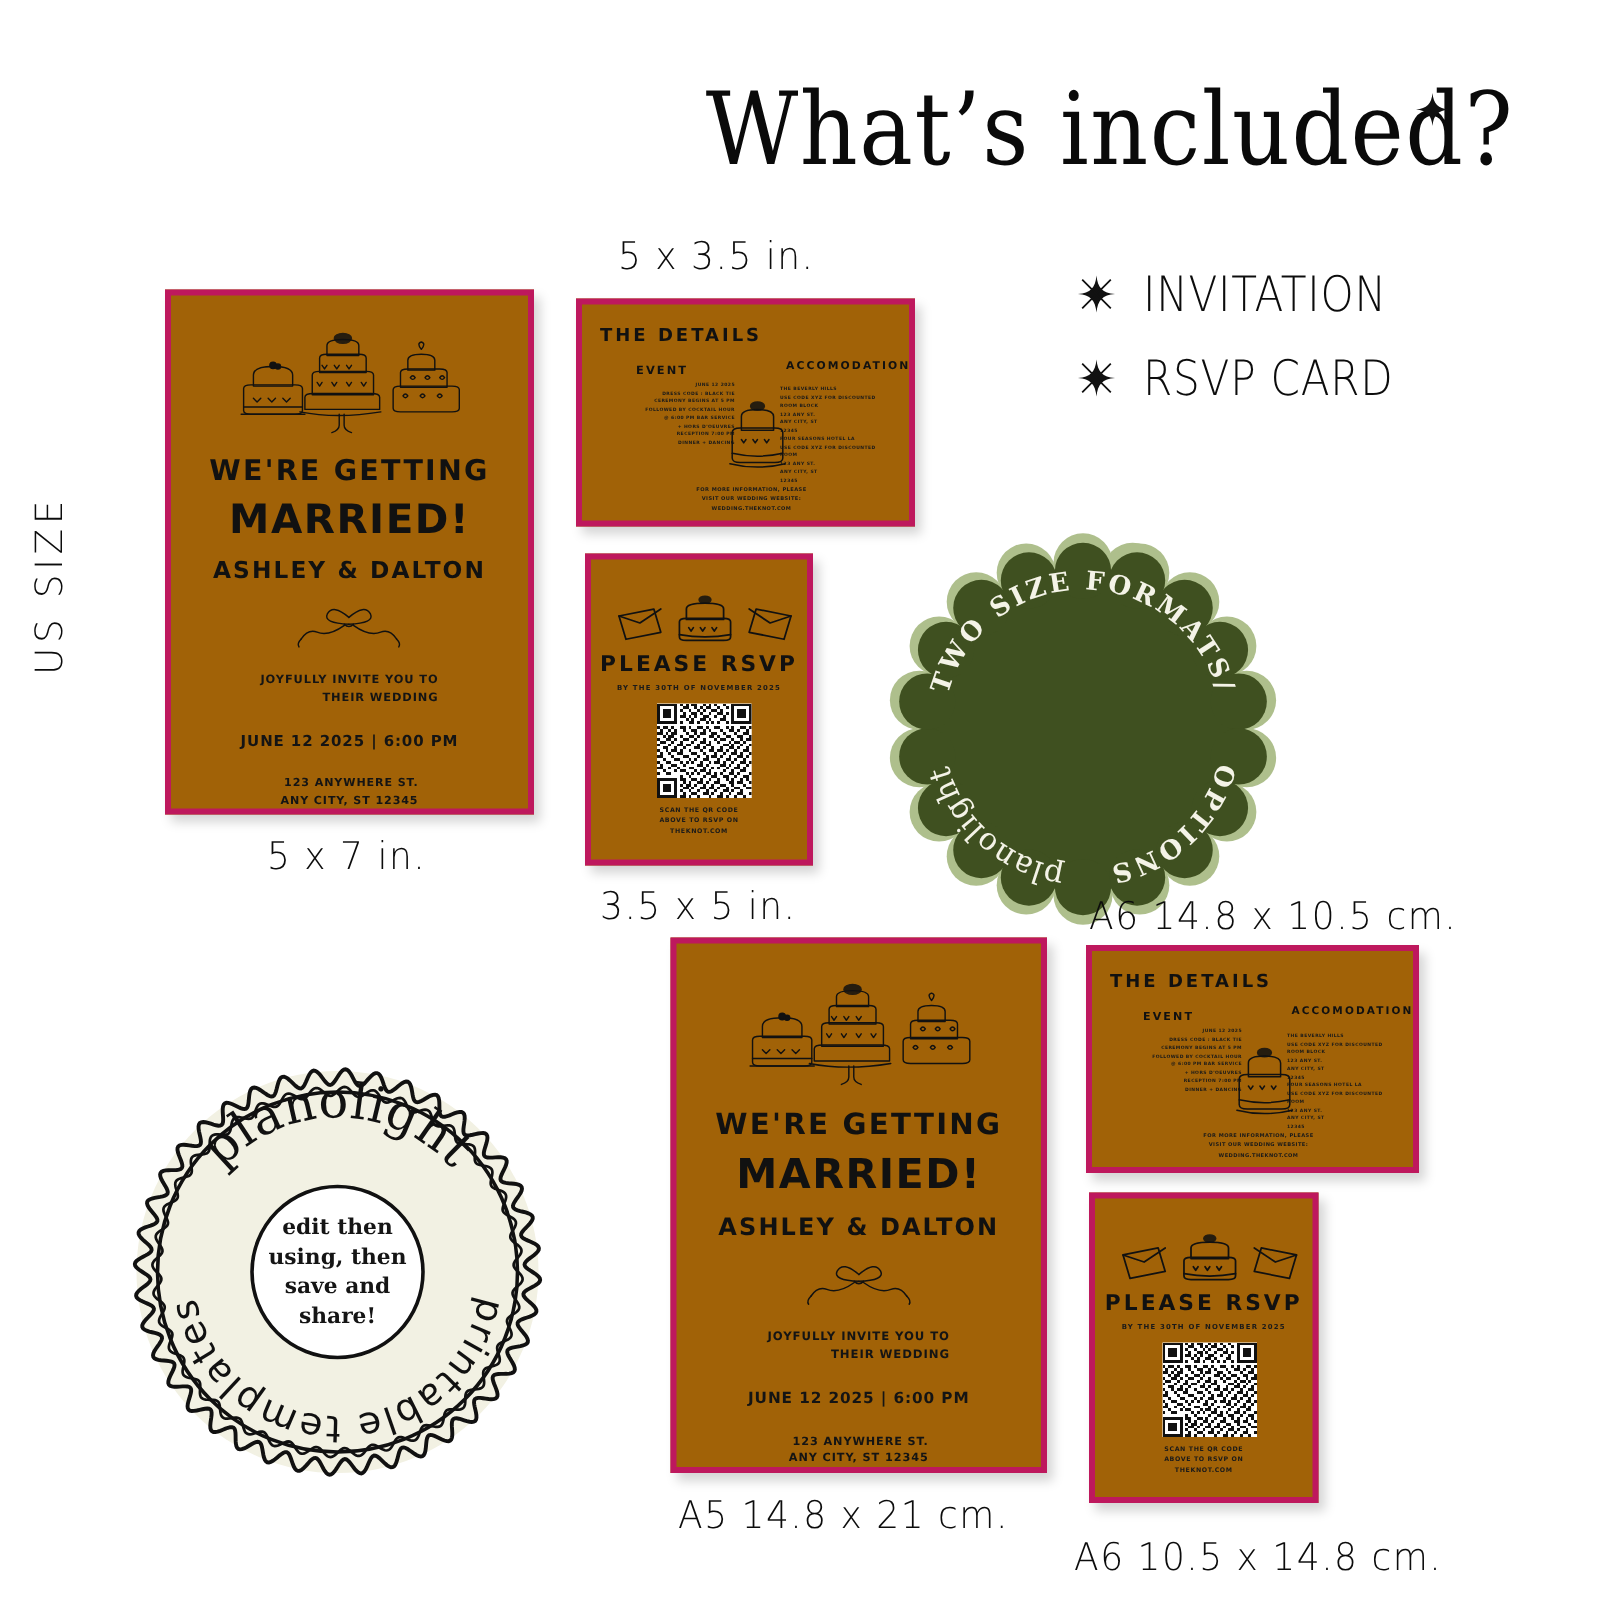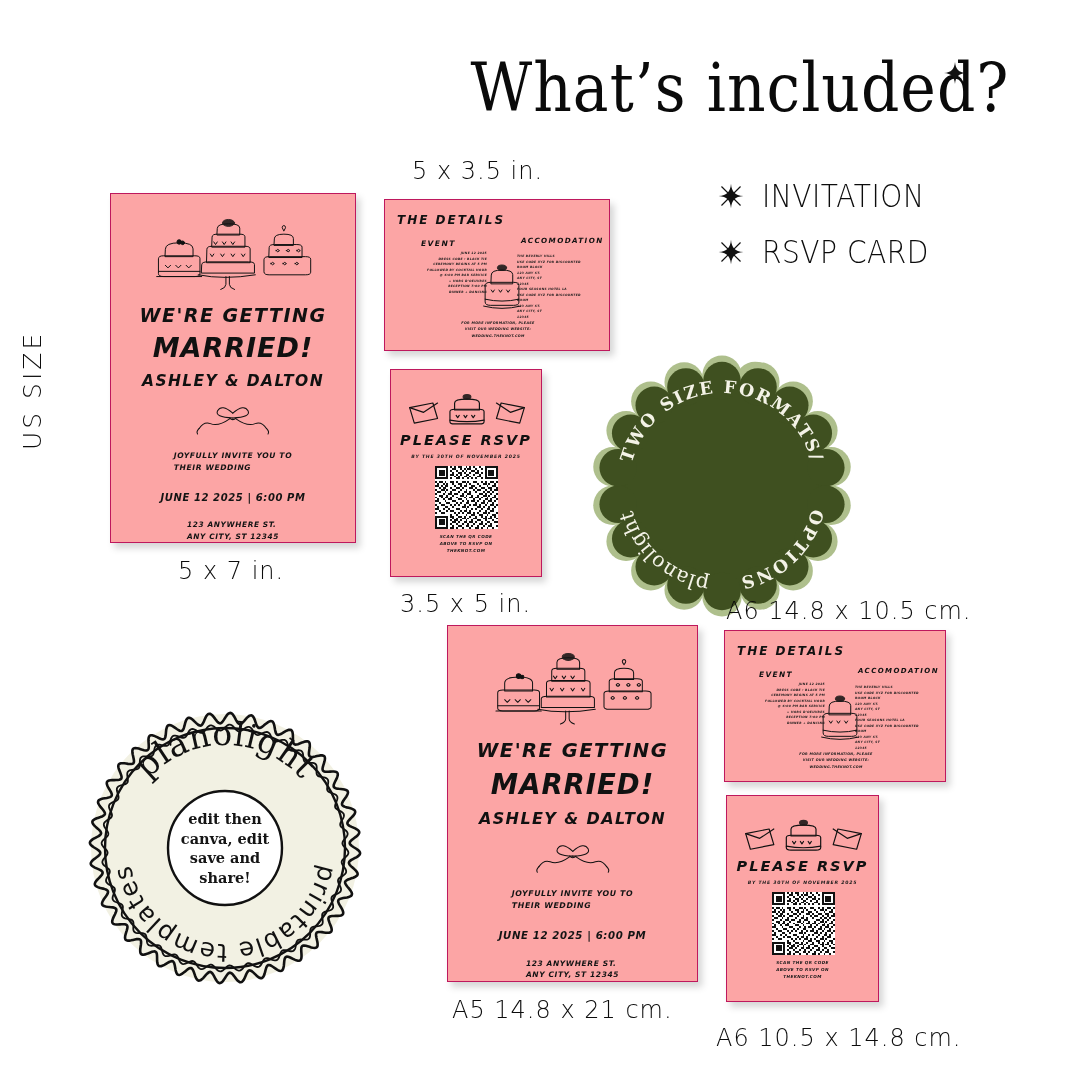--- a/index.html
+++ b/index.html
@@ -77,25 +77,24 @@
     font-size: 24px;
     letter-spacing: 1px;
     color: #0c0c0c;
     white-space: nowrap;
     transform: scaleY(1.06);
   }
 
   
   .card {
     position: absolute;
-    background: #fca5a5;
-    border: 1px solid #be185d;
+    background: #a16207;
+    border: 4px solid #be185d;
     box-shadow: 4px 5px 7px rgba(0,0,0,0.17);
     overflow: hidden;
-    font-style: italic;
   }
   .card-inner { position: absolute; inset: 0; padding: 0; }
 
   
   .inv { display: flex; flex-direction: column; align-items: center; }
   .inv .cakes { width: 72%; margin-top: 9%; }
   .inv .h1 {
     font-family: "DejaVu Sans", sans-serif;
     font-weight: 700;
     letter-spacing: 1.5px;
@@ -113,21 +112,21 @@
     font-family: "DejaVu Sans", sans-serif;
     font-weight: 700;
     letter-spacing: 1.4px;
     color: #111;
     text-align: left;
   }
   .inv .bow { width: 40%; }
   .inv .small {
     font-family: "DejaVu Sans", sans-serif;
     font-weight: 700;
-    text-align: left;
+    text-align: right;
     color: #141414;
     line-height: 1.55;
     letter-spacing: 0.6px;
   }
 
   
   .det { position: relative; width: 100%; height: 100%; }
   .det .dtitle {
     position: absolute;
     font-family: "DejaVu Sans", sans-serif;
@@ -517,21 +516,21 @@
       <circle cx="150" cy="150" r="57" fill="#ffffff" stroke="#111" stroke-width="2.4"></circle>
       <text font-family="DejaVu Serif, serif" font-size="33" fill="#111" letter-spacing="0.5">
         <textPath href="#sealTop" startOffset="50%" text-anchor="middle">planolight</textPath>
       </text>
       <text font-family="DejaVu Sans, sans-serif" font-size="25" fill="#111" letter-spacing="1.2">
         <textPath href="#sealBot" startOffset="50%" text-anchor="middle">printable templates</textPath>
       </text>
     </svg>
     <div class="seal-center-text">
         <div>edit then</div>
-        <div>canva, edit</div>
+        <div>using, then</div>
         <div>save and</div>
         <div>share!</div>
       </div>
   </div>
 
   <div class="card" style="left:447px;top:625px;width:251px;height:357px">
     <div class="card-inner inv">
       <svg class="cakes" viewBox="0 0 200 86" style="margin-top:24px">
         <g fill="none" stroke="#111" stroke-width="1.15" stroke-linecap="round" stroke-linejoin="round">
           <path d="M22 38 q0 -7 16 -7 q16 0 16 7 l0 9 l-32 0 z"></path>

